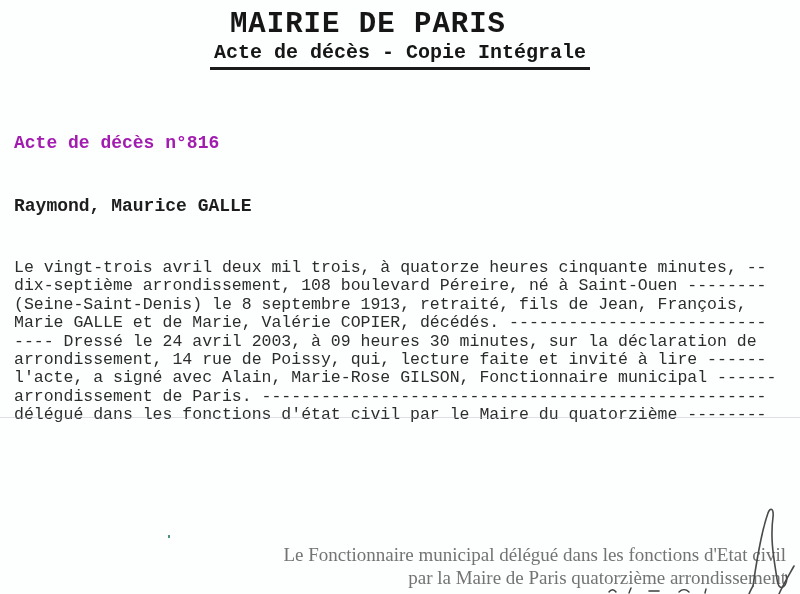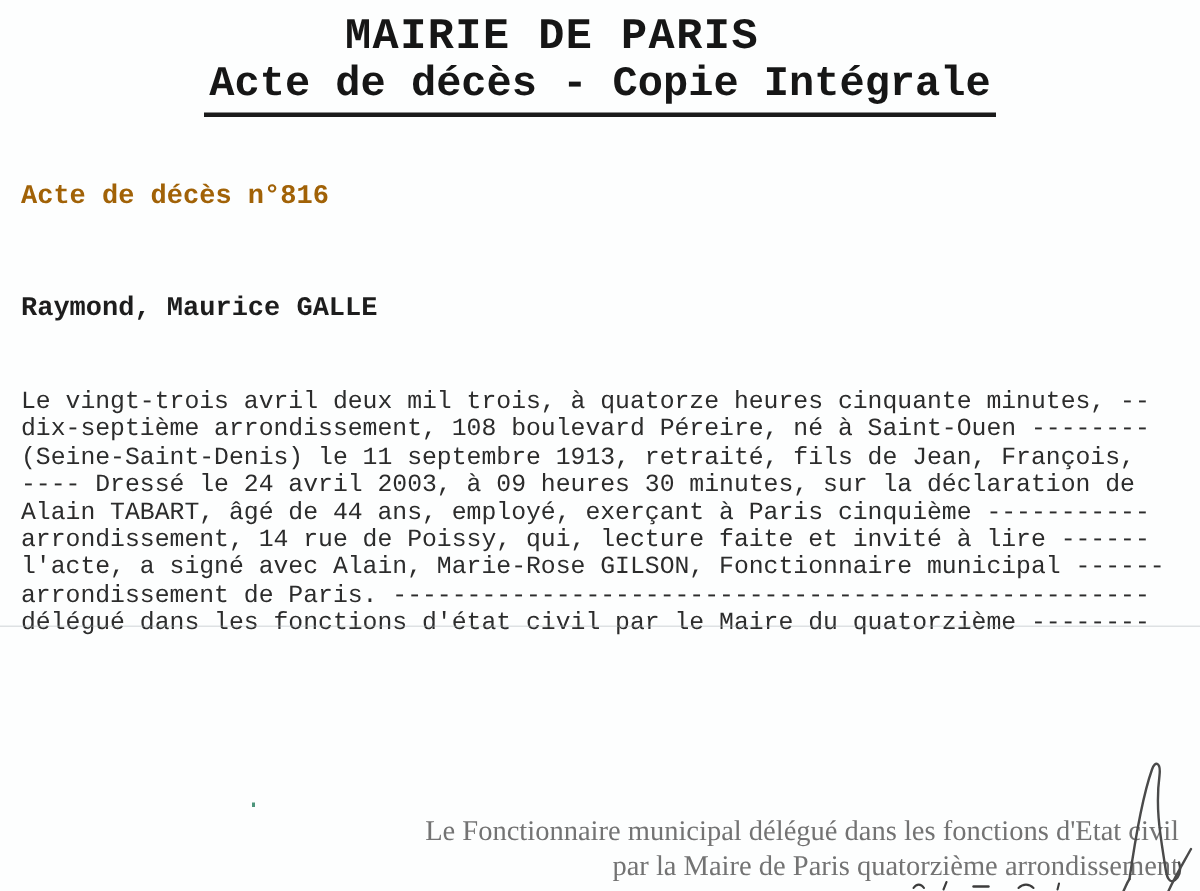--- a/index.html
+++ b/index.html
@@ -15,28 +15,28 @@
     position:absolute;top:8px;left:0;width:736px;
     text-align:center;
     font-size:29px;font-weight:bold;letter-spacing:1px;
     color:#161616;
   }
   .subtitle-wrap{
     position:absolute;top:41px;left:0;width:800px;text-align:center;
   }
   .subtitle{
     display:inline-block;
-    font-size:28px;font-weight:bold;
+    font-size:20px;font-weight:bold;
     color:#161616;
     border-bottom:3px solid #1b1b1b;
     padding:0 4px 3px 4px;
   }
   .act-number{
-    position:absolute;top:121px;left:14px;
-    font-size:18px;font-weight:bold;color:#a16207;
+    position:absolute;top:133px;left:14px;
+    font-size:18px;font-weight:bold;color:#a21caf;
   }
   .deceased-name{
     position:absolute;top:196px;left:14px;
     font-size:18px;font-weight:bold;color:#1d1d1d;
   }
   .body-text{
     position:absolute;top:259px;left:14px;width:780px;
     font-size:16.5px;line-height:18.4px;
     color:#2c2c2c;
   }
@@ -75,23 +75,23 @@
     <span class="subtitle">Acte de décès - Copie Intégrale</span>
   </div>
 
   <div class="act-number">Acte de décès n°816</div>
 
   <div class="deceased-name">Raymond, Maurice GALLE</div>
 
   <div class="body-text">
       <div class="bline"><span>Le vingt-trois avril deux mil trois, à quatorze heures cinquante minutes, --</span></div>
       <div class="bline"><span>dix-septième arrondissement, 108 boulevard Péreire, né à Saint-Ouen --------</span></div>
-      <div class="bline"><span>(Seine-Saint-Denis) le 11 septembre 1913, retraité, fils de Jean, François,</span></div>
+      <div class="bline"><span>(Seine-Saint-Denis) le 8 septembre 1913, retraité, fils de Jean, François,</span></div>
+      <div class="bline"><span>Marie GALLE et de Marie, Valérie COPIER, décédés. --------------------------</span></div>
       <div class="bline"><span>---- Dressé le 24 avril 2003, à 09 heures 30 minutes, sur la déclaration de</span></div>
-      <div class="bline"><span>Alain TABART, âgé de 44 ans, employé, exerçant à Paris cinquième -----------</span></div>
       <div class="bline"><span>arrondissement, 14 rue de Poissy, qui, lecture faite et invité à lire ------</span></div>
       <div class="bline"><span>l'acte, a signé avec Alain, Marie-Rose GILSON, Fonctionnaire municipal ------</span></div>
       <div class="bline"><span>arrondissement de Paris. ---------------------------------------------------</span></div>
       <div class="bline"><span>délégué dans les fonctions d'état civil par le Maire du quatorzième --------</span></div>
     </div>
 
   <div class="scan-line"></div>
   <div class="scan-speck"></div>
 
   <div class="footer">

